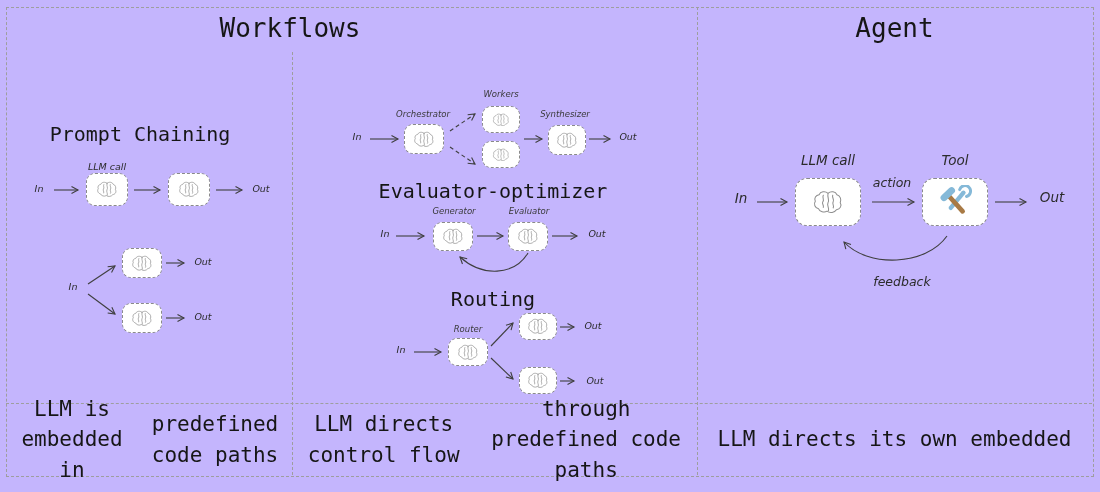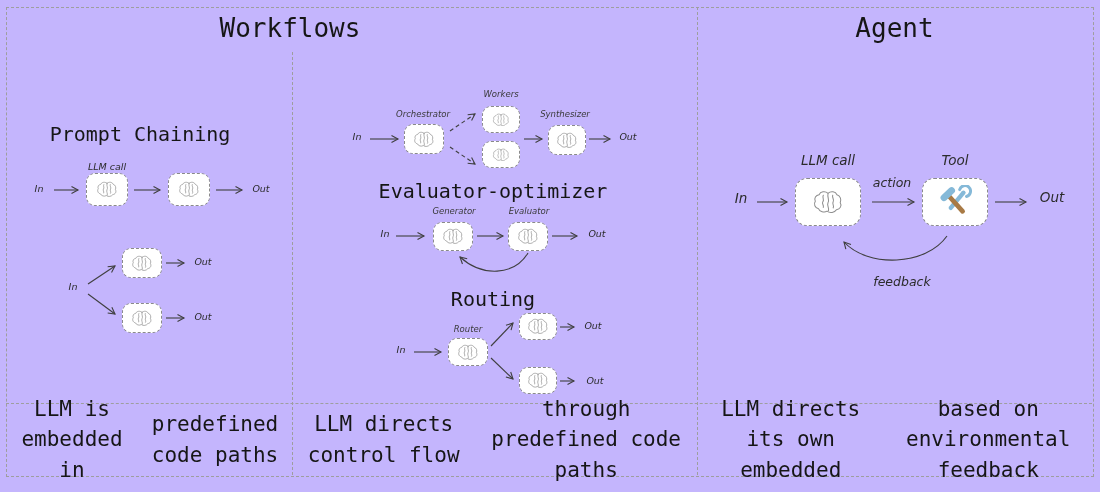--- a/index.html
+++ b/index.html
@@ -301,16 +301,15 @@
   <div class="caption" style="left:6px;top:404px;width:286px;height:71px">
     <div>LLM is embedded in</div>
     <div>predefined code paths</div>
   </div>
   <div class="caption" style="left:292px;top:404px;width:405px;height:71px">
     <div>LLM directs control flow</div>
     <div>through predefined code paths</div>
   </div>
   <div class="caption" style="left:697px;top:404px;width:395px;height:71px">
     <div>LLM directs its own embedded</div>
-    <div>based on environmental feedback</div>
   </div>
 
 </div>
 
 </body></html>

